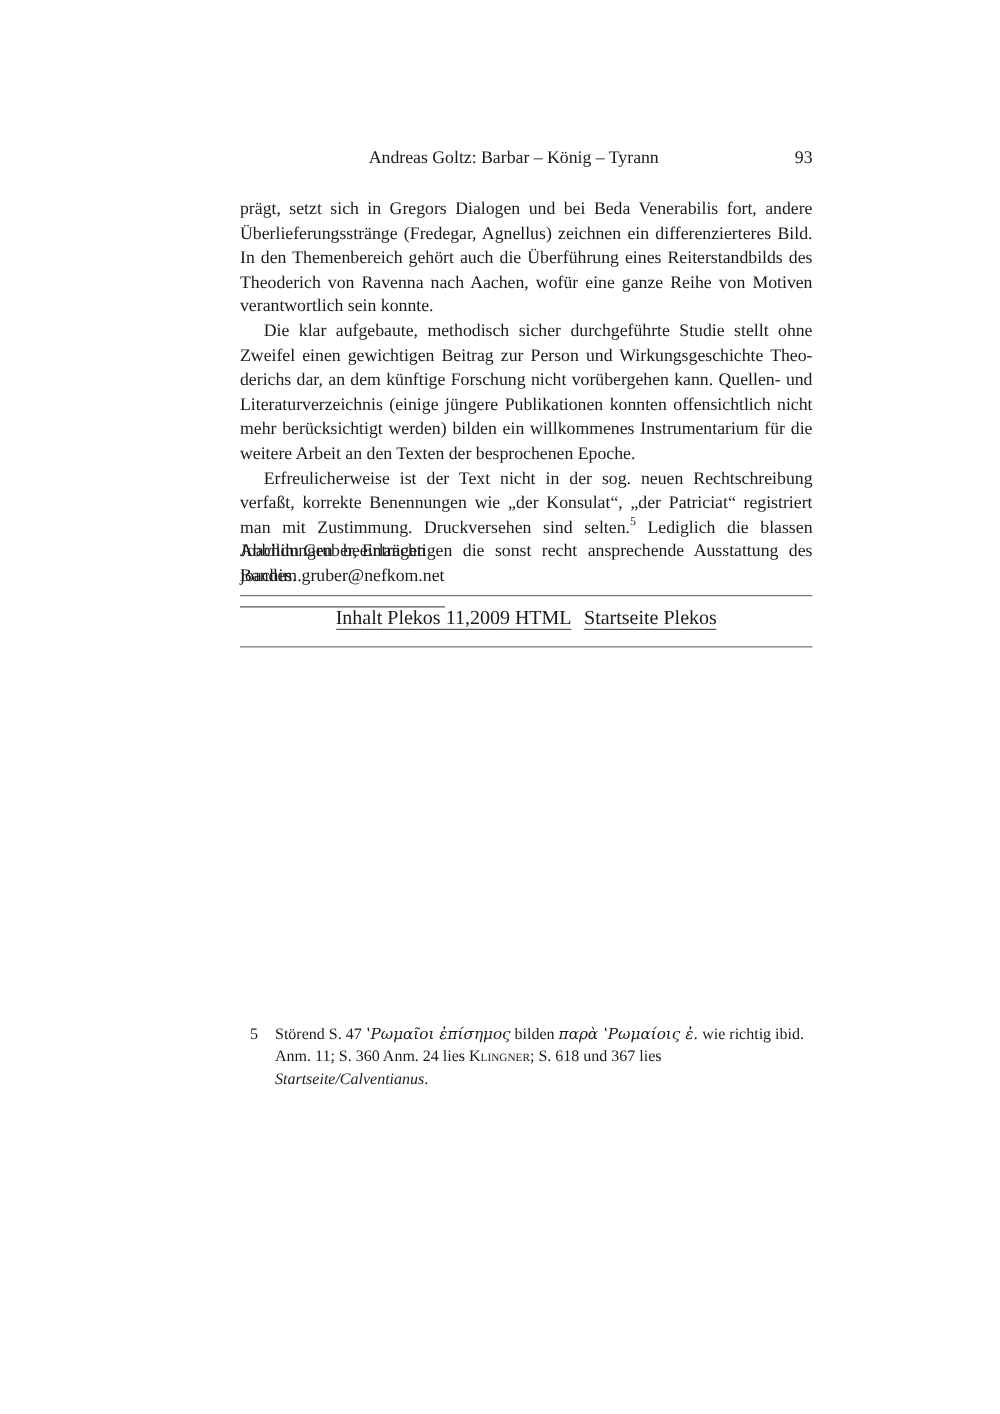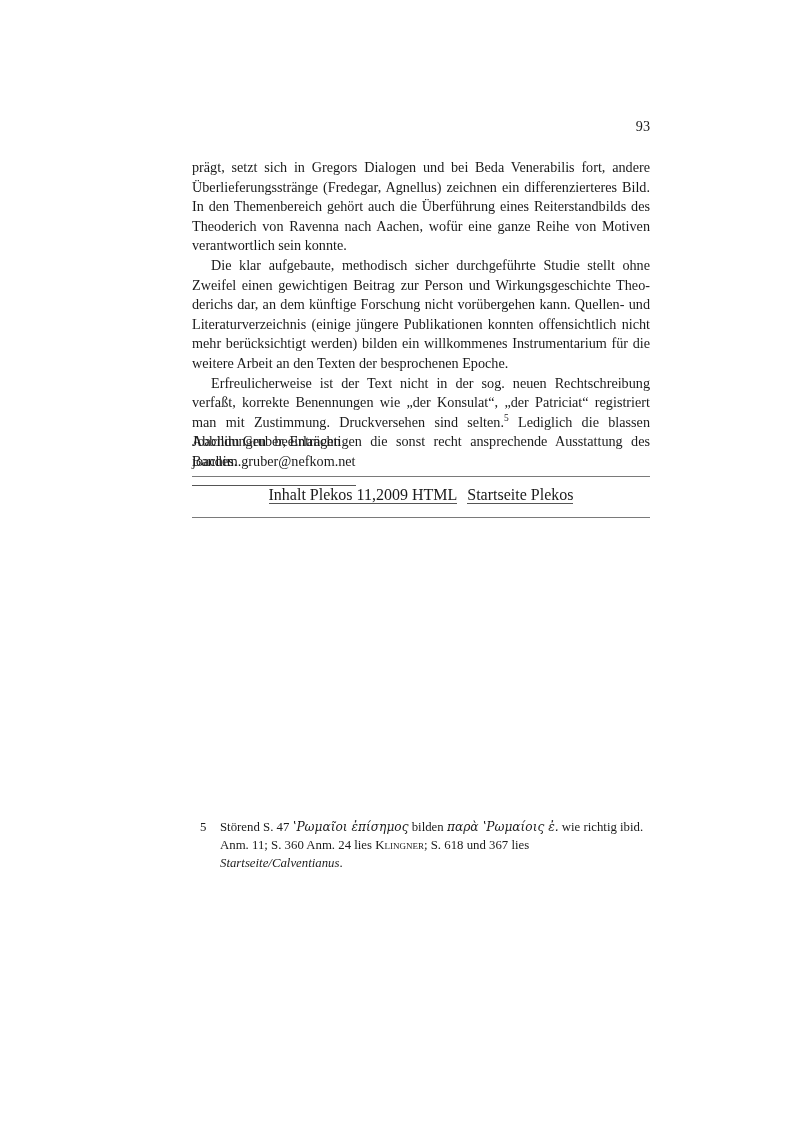--- a/index.html
+++ b/index.html
@@ -29,20 +29,21 @@
   .footnote .text { margin-left: 20px; }
   .sc { font-variant: small-caps; }
   .greek { font-family: "DejaVu Serif", serif; font-size: 12.2px; font-style: italic; }
 </style>
 </head>
 <body>
 
 <div class="page">
 
   <div class="running-head">
+    <span class="title">Andreas Goltz: Barbar – König – Tyrann</span>
     <span class="pageno">93</span>
   </div>
 
   <div class="body">
     <p>prägt, setzt sich in Gregors Dialogen und bei Beda Venerabilis fort, andere Überlieferungsstränge (Fredegar, Agnellus) zeichnen ein differenzierteres Bild. In den Themenbereich gehört auch die Überführung eines Reiterstandbilds des Theoderich von Ravenna nach Aachen, wofür eine ganze Reihe von Motiven verantwortlich sein konnte.</p>
     <p class="indent">Die klar aufgebaute, methodisch sicher durchgeführte Studie stellt ohne Zweifel einen gewichtigen Beitrag zur Person und Wirkungsgeschichte Theo­derichs dar, an dem künftige Forschung nicht vorübergehen kann. Quellen- und Literaturverzeichnis (einige jüngere Publikationen konnten offensichtlich nicht mehr berücksichtigt werden) bilden ein willkommenes Instrumentarium für die weitere Arbeit an den Texten der besprochenen Epoche.</p>
     <p class="indent"><span>Erfreulicherweise ist der Text nicht in der sog. neuen Rechtschreibung verfaßt, korrekte Benennungen wie „der Konsulat“, „der Patriciat“ registriert man mit Zustimmung. Druckversehen sind selten.</span><sup>5</sup><span> Lediglich die blassen Abbildungen beeinträchtigen die sonst recht ansprechende Ausstattung des Bandes.</span></p>
   </div>
 
   <div class="signature">

